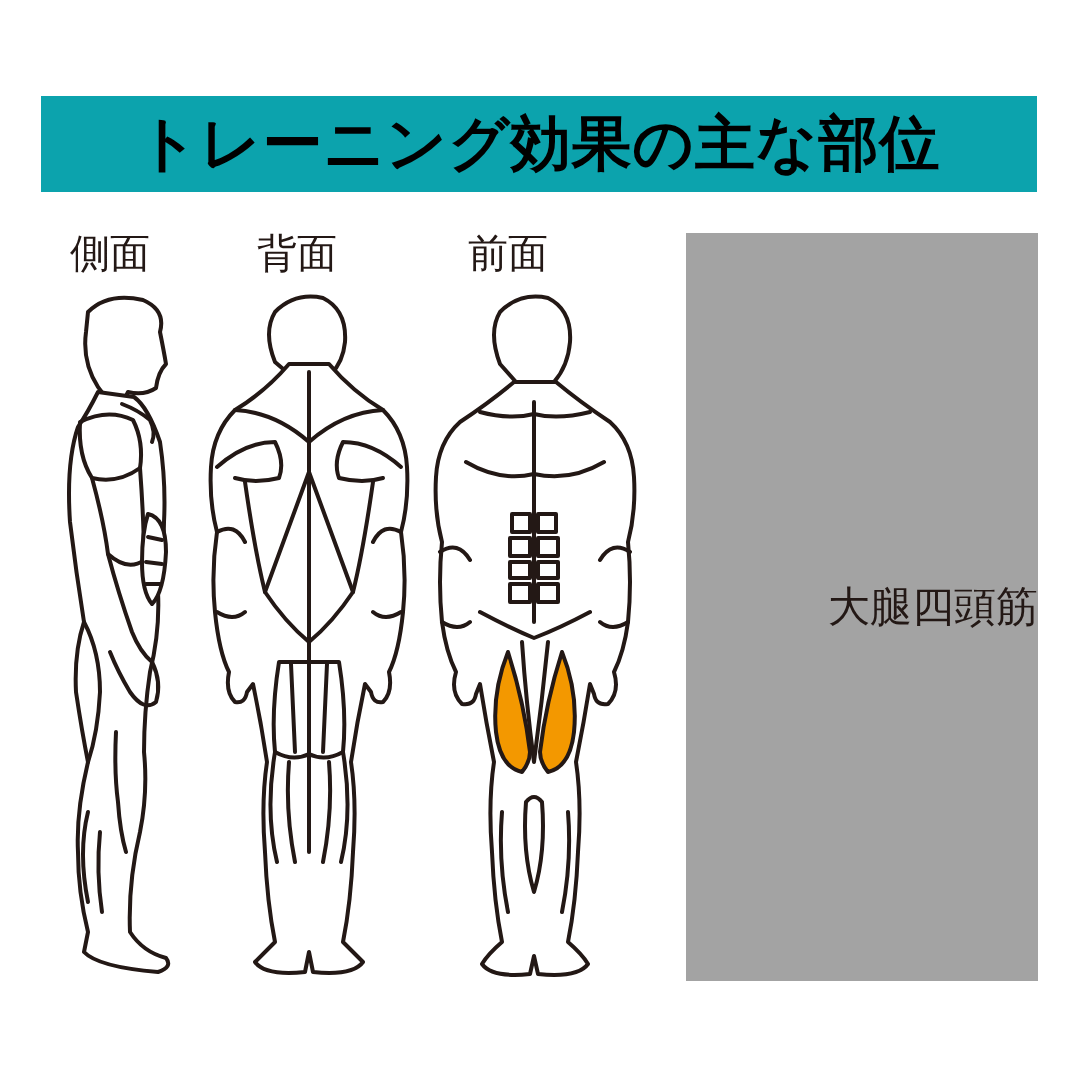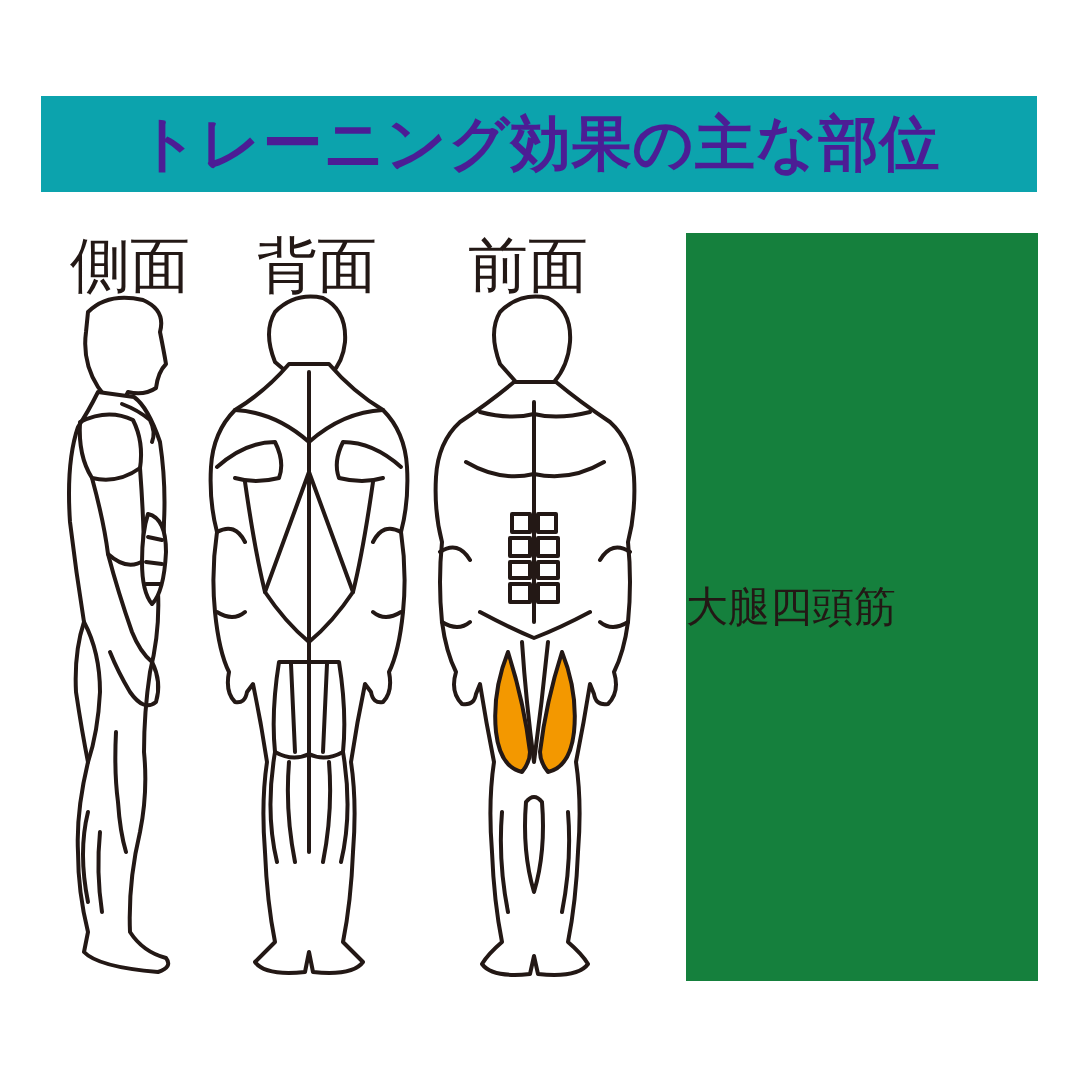--- a/index.html
+++ b/index.html
@@ -1,25 +1,25 @@
 <!DOCTYPE html>
 <html><head>
 <meta charset="utf-8">
 <style>
   html, body { margin:0; padding:0; background:#ffffff; }
   body { width:1078px; height:1078px; position:relative; overflow:hidden;
          font-family:"DejaVu Sans", "Liberation Sans", sans-serif; }
   .banner { position:absolute; left:41px; top:96px; width:996px; height:96px;
             background:#0ca3ad; display:flex; align-items:center; justify-content:center; }
-  .banner-title { color:#4c1d95; font-size:60px; font-weight:bold; letter-spacing:1px; }
-  .view-label { position:absolute; top:226px; font-size:60px; color:#231815; font-weight:500; }
+  .banner-title { color:#000000; font-size:60px; font-weight:bold; letter-spacing:1px; }
+  .view-label { position:absolute; top:226px; font-size:40px; color:#231815; font-weight:500; }
   .figure { position:absolute; top:292px; }
   .figure svg { display:block; }
   .panel { position:absolute; left:686px; top:233px; width:352px; height:748px;
-           background:#15803d; display:flex; align-items:center; justify-content:flex-start; }
+           background:#a3a3a3; display:flex; align-items:center; justify-content:flex-end; }
   .panel-label { font-size:42px; color:#231815; }
   .s { fill:#ffffff; stroke:#231815; stroke-width:4; stroke-linejoin:round; stroke-linecap:round; }
   .l { fill:none; stroke:#231815; stroke-width:4; stroke-linejoin:round; stroke-linecap:round; }
   .hl { stroke:#231815; stroke-width:4; stroke-linejoin:round; }
 </style>
 </head>
 <body>
 
 <div class="banner">
   <span class="banner-title">トレーニング効果の主な部位</span>

